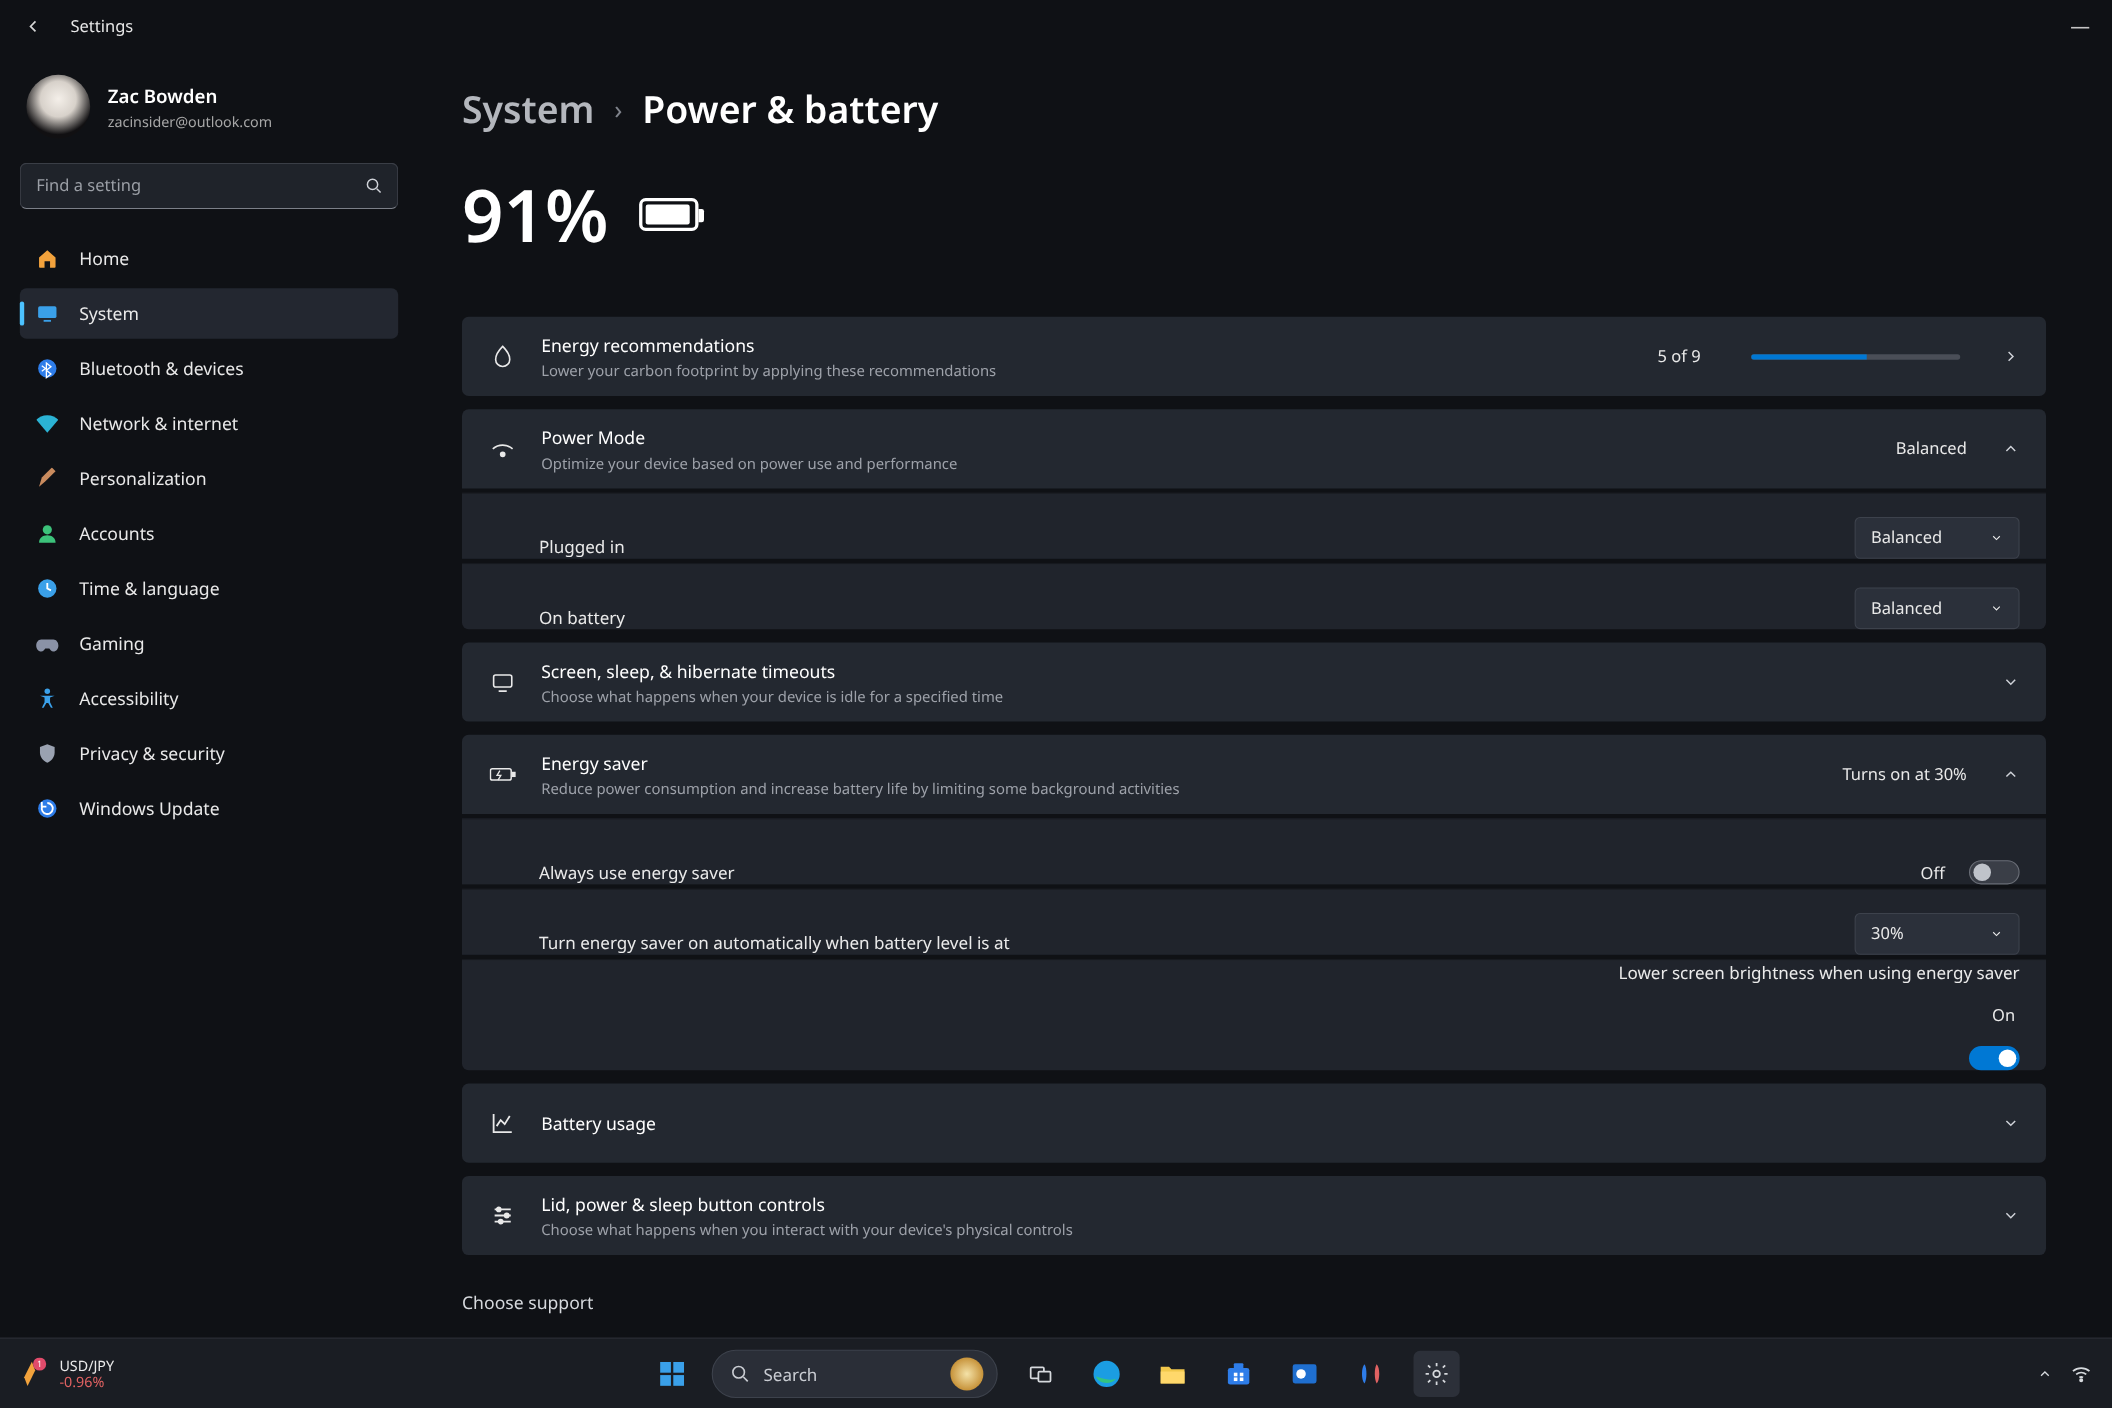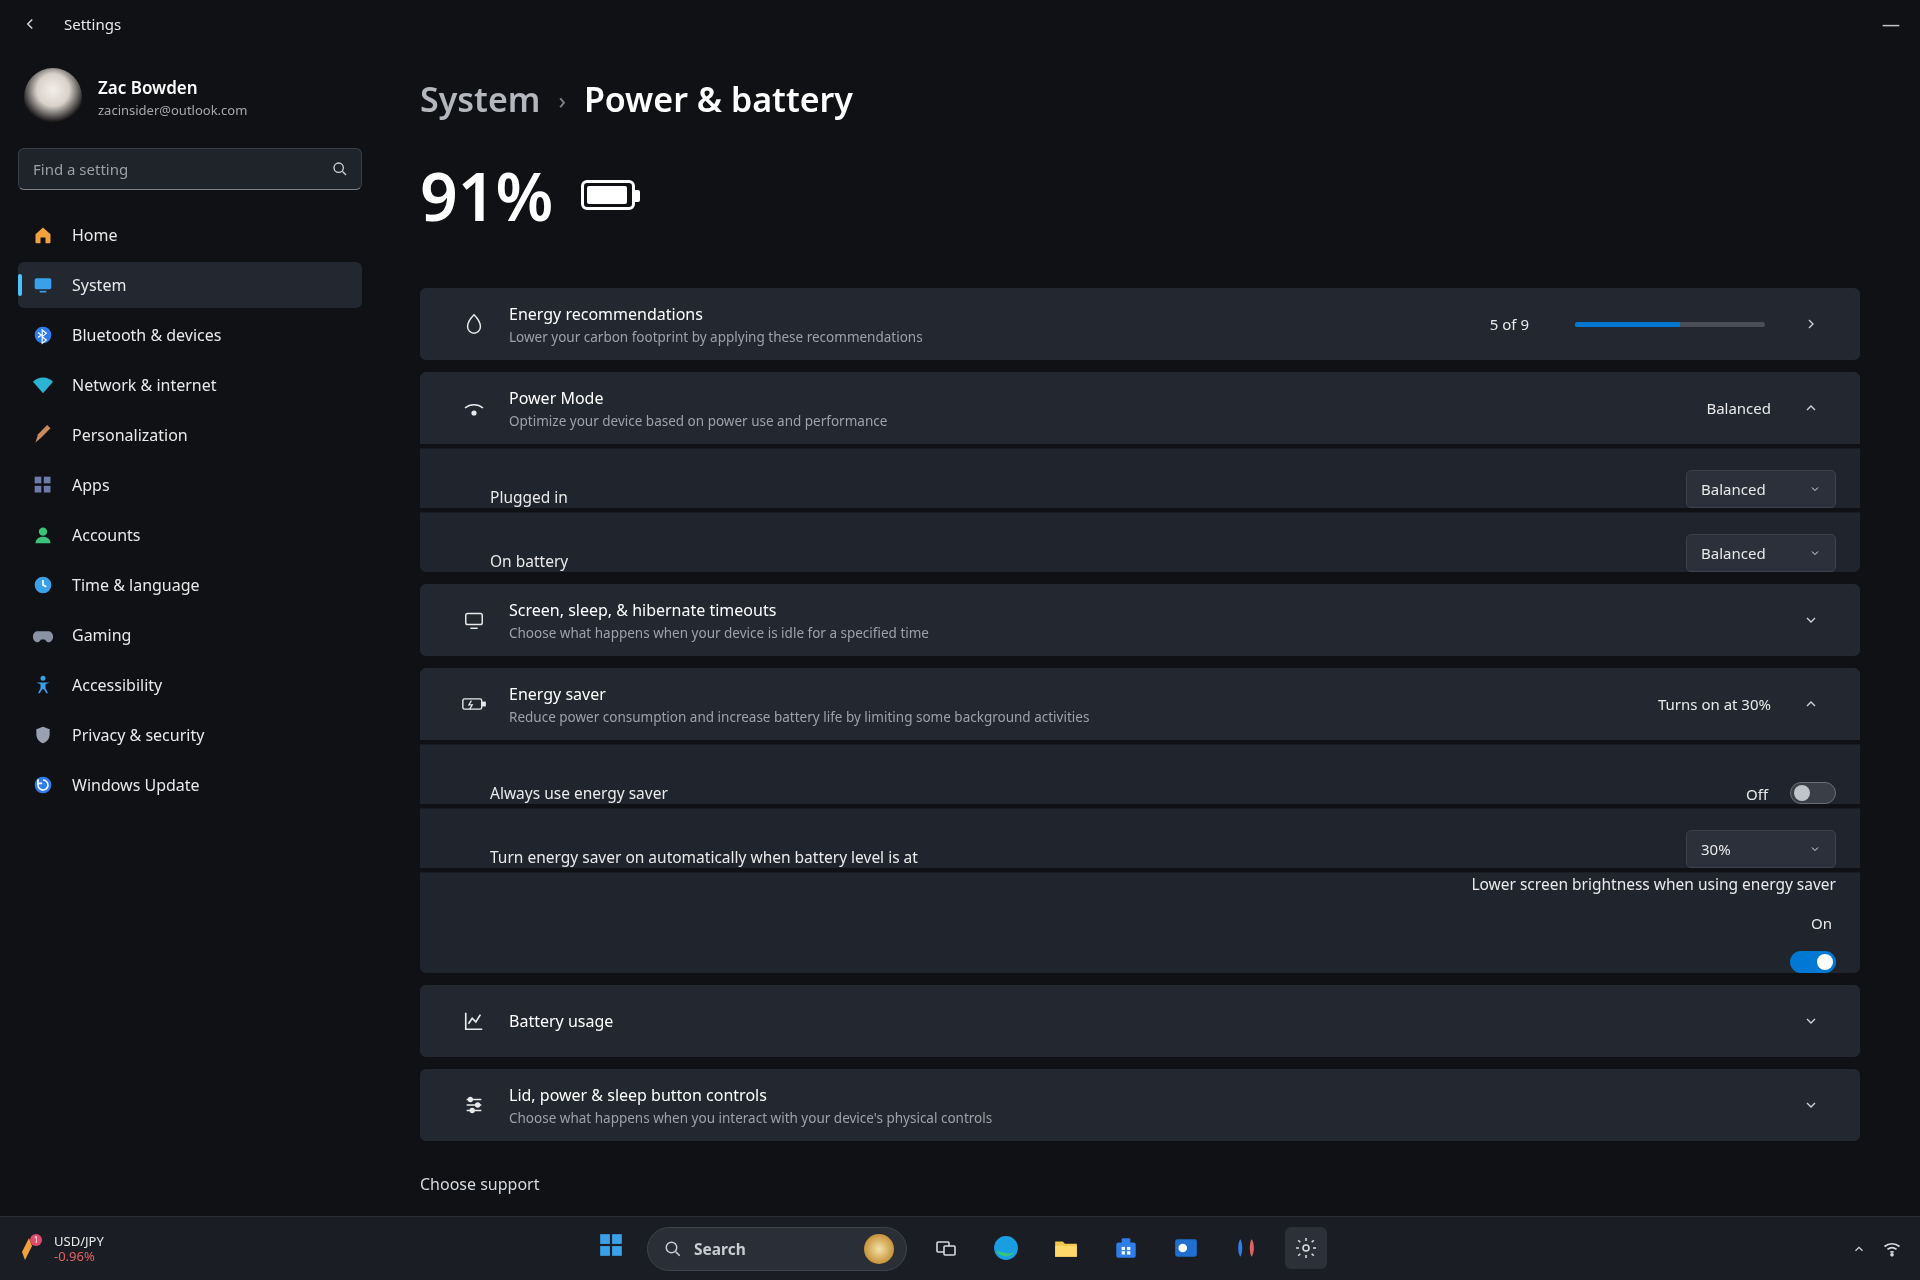--- a/index.html
+++ b/index.html
@@ -136,21 +136,21 @@
   }
   .battery-fill {
     position: absolute; left: 3px; top: 3px; bottom: 3px;
     width: 82%; background: #fff; border-radius: 2px;
   }
 
   .cards { display: flex; flex-direction: column; gap: 4px; }
   .card {
     background: #232830;
     border-radius: 6px;
-    padding: 0 41px;
+    padding: 0 24px;
     min-height: 72px;
     display: flex; align-items: center;
     gap: 22px;
     position: relative;
   }
   .card-icon {
     width: 26px; height: 26px; flex-shrink: 0;
     display: flex; align-items: center; justify-content: center;
     color: #e9e9e9;
   }
@@ -228,21 +228,21 @@
     display: flex; align-items: center; gap: 10px;
   }
   .tb-widget-icon {
     width: 30px; height: 30px;
     position: relative;
   }
   .tb-widget-text { display: flex; flex-direction: column; line-height: 1.1; }
   .tb-widget-t1 { font-size: 13px; color: #eaeaea; }
   .tb-widget-t2 { font-size: 13px; color: #e06262; }
 
-  .tb-center { display: flex; align-items: flex-start; gap: 18px; font-weight: bold; }
+  .tb-center { display: flex; align-items: center; gap: 18px; }
   .tb-start {
     width: 36px; height: 36px;
     display: flex; align-items: center; justify-content: center;
     cursor: pointer;
   }
   .tb-search {
     height: 44px; width: 260px;
     background: #2a2e37;
     border: 1px solid #3d424c;
     border-radius: 22px;
@@ -345,31 +345,20 @@
         <span class="nav-icon">
           <svg width="20" height="20" viewBox="0 0 24 24">
               <path fill="#c98b5e" d="M3 21l3-10L17 0l4 4-11 11-7 6z"></path>
             </svg>
         </span>
         <span>Personalization</span>
       </div>
       <div class="nav-item">
         <span class="nav-icon">
           <svg width="20" height="20" viewBox="0 0 24 24">
-              <rect x="2" y="2" width="8" height="8" fill="#6d7ba8"></rect>
-              <rect x="13" y="2" width="8" height="8" fill="#6d7ba8"></rect>
-              <rect x="2" y="13" width="8" height="8" fill="#6d7ba8"></rect>
-              <rect x="13" y="13" width="8" height="8" fill="#6d7ba8"></rect>
-            </svg>
-        </span>
-        <span>Apps</span>
-      </div>
-      <div class="nav-item">
-        <span class="nav-icon">
-          <svg width="20" height="20" viewBox="0 0 24 24">
               <circle cx="12" cy="8" r="5" fill="#3cc27a"></circle>
               <path fill="#3cc27a" d="M3 22c0-5 4-8 9-8s9 3 9 8z"></path>
             </svg>
         </span>
         <span>Accounts</span>
       </div>
       <div class="nav-item">
         <span class="nav-icon">
           <svg width="20" height="20" viewBox="0 0 24 24">
               <circle cx="12" cy="12" r="10" fill="#3aa0e9"></circle>

